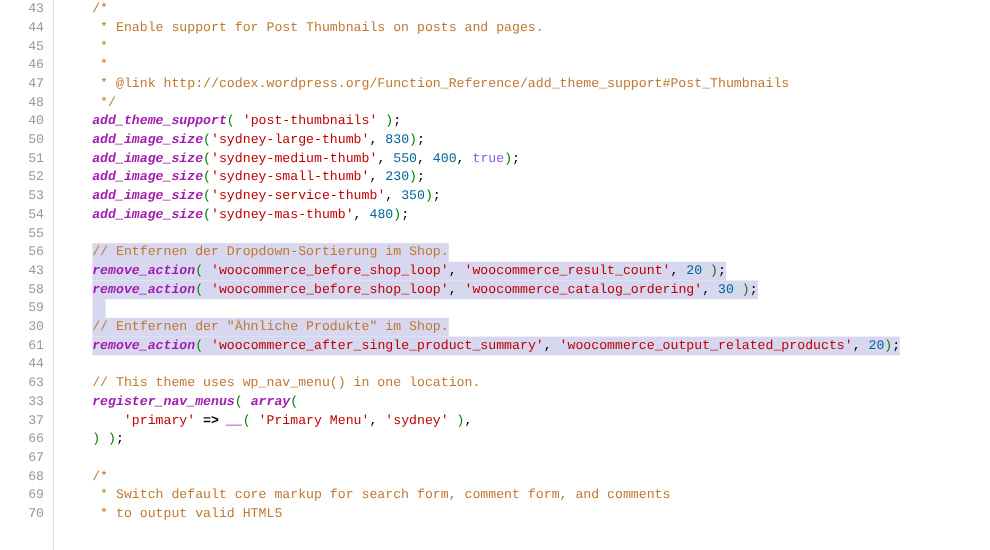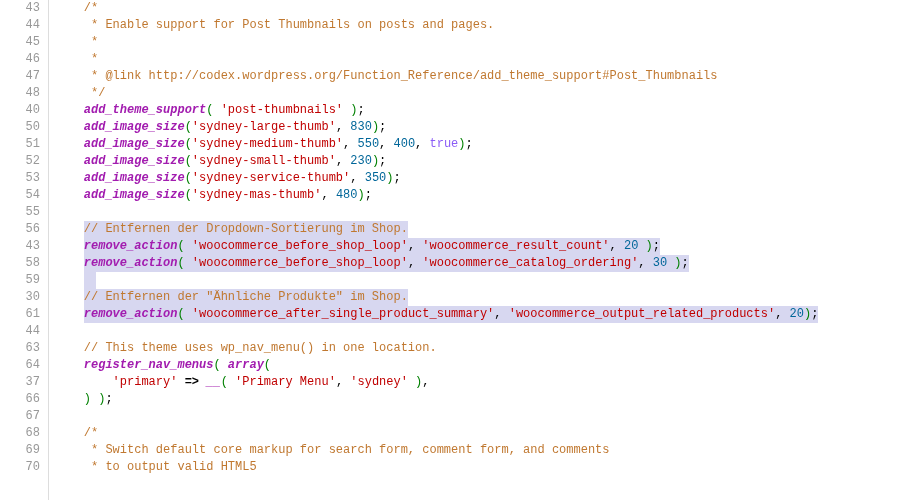--- a/index.html
+++ b/index.html
@@ -75,21 +75,21 @@
       <div>54</div>
       <div>55</div>
       <div>56</div>
       <div>43</div>
       <div>58</div>
       <div>59</div>
       <div>30</div>
       <div>61</div>
       <div>44</div>
       <div>63</div>
-      <div>64</div>
+      <div>33</div>
       <div>37</div>
       <div>66</div>
       <div>67</div>
       <div>68</div>
       <div>69</div>
       <div>70</div>
     </div>
   <div class="code" id="code"><div class="line">    <span class="c-comment">/*</span></div><div class="line">    <span class="c-comment"> * Enable support for Post Thumbnails on posts and pages.</span></div><div class="line">    <span class="c-comment"> *</span></div><div class="line">    <span class="c-comment"> *</span></div><div class="line">    <span class="c-comment"> * @link http://codex.wordpress.org/Function_Reference/add_theme_support#Post_Thumbnails</span></div><div class="line">    <span class="c-comment"> */</span></div><div class="line">    <span class="c-func">add_theme_support</span><span class="c-paren">( </span><span class="c-str">'post-thumbnails'</span><span class="c-paren"> )</span><span class="c-plain">;</span></div><div class="line">    <span class="c-func">add_image_size</span><span class="c-paren">(</span><span class="c-str">'sydney-large-thumb'</span><span class="c-plain">, </span><span class="c-num">830</span><span class="c-paren">)</span><span class="c-plain">;</span></div><div class="line">    <span class="c-func">add_image_size</span><span class="c-paren">(</span><span class="c-str">'sydney-medium-thumb'</span><span class="c-plain">, </span><span class="c-num">550</span><span class="c-plain">, </span><span class="c-num">400</span><span class="c-plain">, </span><span class="c-bool">true</span><span class="c-paren">)</span><span class="c-plain">;</span></div><div class="line">    <span class="c-func">add_image_size</span><span class="c-paren">(</span><span class="c-str">'sydney-small-thumb'</span><span class="c-plain">, </span><span class="c-num">230</span><span class="c-paren">)</span><span class="c-plain">;</span></div><div class="line">    <span class="c-func">add_image_size</span><span class="c-paren">(</span><span class="c-str">'sydney-service-thumb'</span><span class="c-plain">, </span><span class="c-num">350</span><span class="c-paren">)</span><span class="c-plain">;</span></div><div class="line">    <span class="c-func">add_image_size</span><span class="c-paren">(</span><span class="c-str">'sydney-mas-thumb'</span><span class="c-plain">, </span><span class="c-num">480</span><span class="c-paren">)</span><span class="c-plain">;</span></div><div class="line">&nbsp;</div><div class="line">    <span class="hl"><span class="c-comment">// Entfernen der Dropdown-Sortierung im Shop.</span></span></div><div class="line">    <span class="hl"><span class="c-func">remove_action</span><span class="c-paren">( </span><span class="c-str">'woocommerce_before_shop_loop'</span><span class="c-plain">, </span><span class="c-str">'woocommerce_result_count'</span><span class="c-plain">, </span><span class="c-num">20</span><span class="c-paren"> )</span><span class="c-plain">;</span></span></div><div class="line">    <span class="hl"><span class="c-func">remove_action</span><span class="c-paren">( </span><span class="c-str">'woocommerce_before_shop_loop'</span><span class="c-plain">, </span><span class="c-str">'woocommerce_catalog_ordering'</span><span class="c-plain">, </span><span class="c-num">30</span><span class="c-paren"> )</span><span class="c-plain">;</span></span></div><div class="line">    <span class="hl-lead"> </span></div><div class="line">    <span class="hl"><span class="c-comment">// Entfernen der "Ähnliche Produkte" im Shop.</span></span></div><div class="line">    <span class="hl"><span class="c-func">remove_action</span><span class="c-paren">( </span><span class="c-str">'woocommerce_after_single_product_summary'</span><span class="c-plain">, </span><span class="c-str">'woocommerce_output_related_products'</span><span class="c-plain">, </span><span class="c-num">20</span><span class="c-paren">)</span><span class="c-plain">;</span></span></div><div class="line">&nbsp;</div><div class="line">    <span class="c-comment">// This theme uses wp_nav_menu() in one location.</span></div><div class="line">    <span class="c-func">register_nav_menus</span><span class="c-paren">( </span><span class="c-func">array</span><span class="c-paren">(</span></div><div class="line">        <span class="c-str">'primary'</span><span class="c-plain"> </span><span class="c-op">=&gt;</span><span class="c-plain"> </span><span class="c-func">__</span><span class="c-paren">( </span><span class="c-str">'Primary Menu'</span><span class="c-plain">, </span><span class="c-str">'sydney'</span><span class="c-paren"> )</span><span class="c-plain">,</span></div><div class="line">    <span class="c-paren">) )</span><span class="c-plain">;</span></div><div class="line">&nbsp;</div><div class="line">    <span class="c-comment">/*</span></div><div class="line">    <span class="c-comment"> * Switch default core markup for search form, comment form, and comments</span></div><div class="line">    <span class="c-comment"> * to output valid HTML5</span></div></div>
 </div>
 

